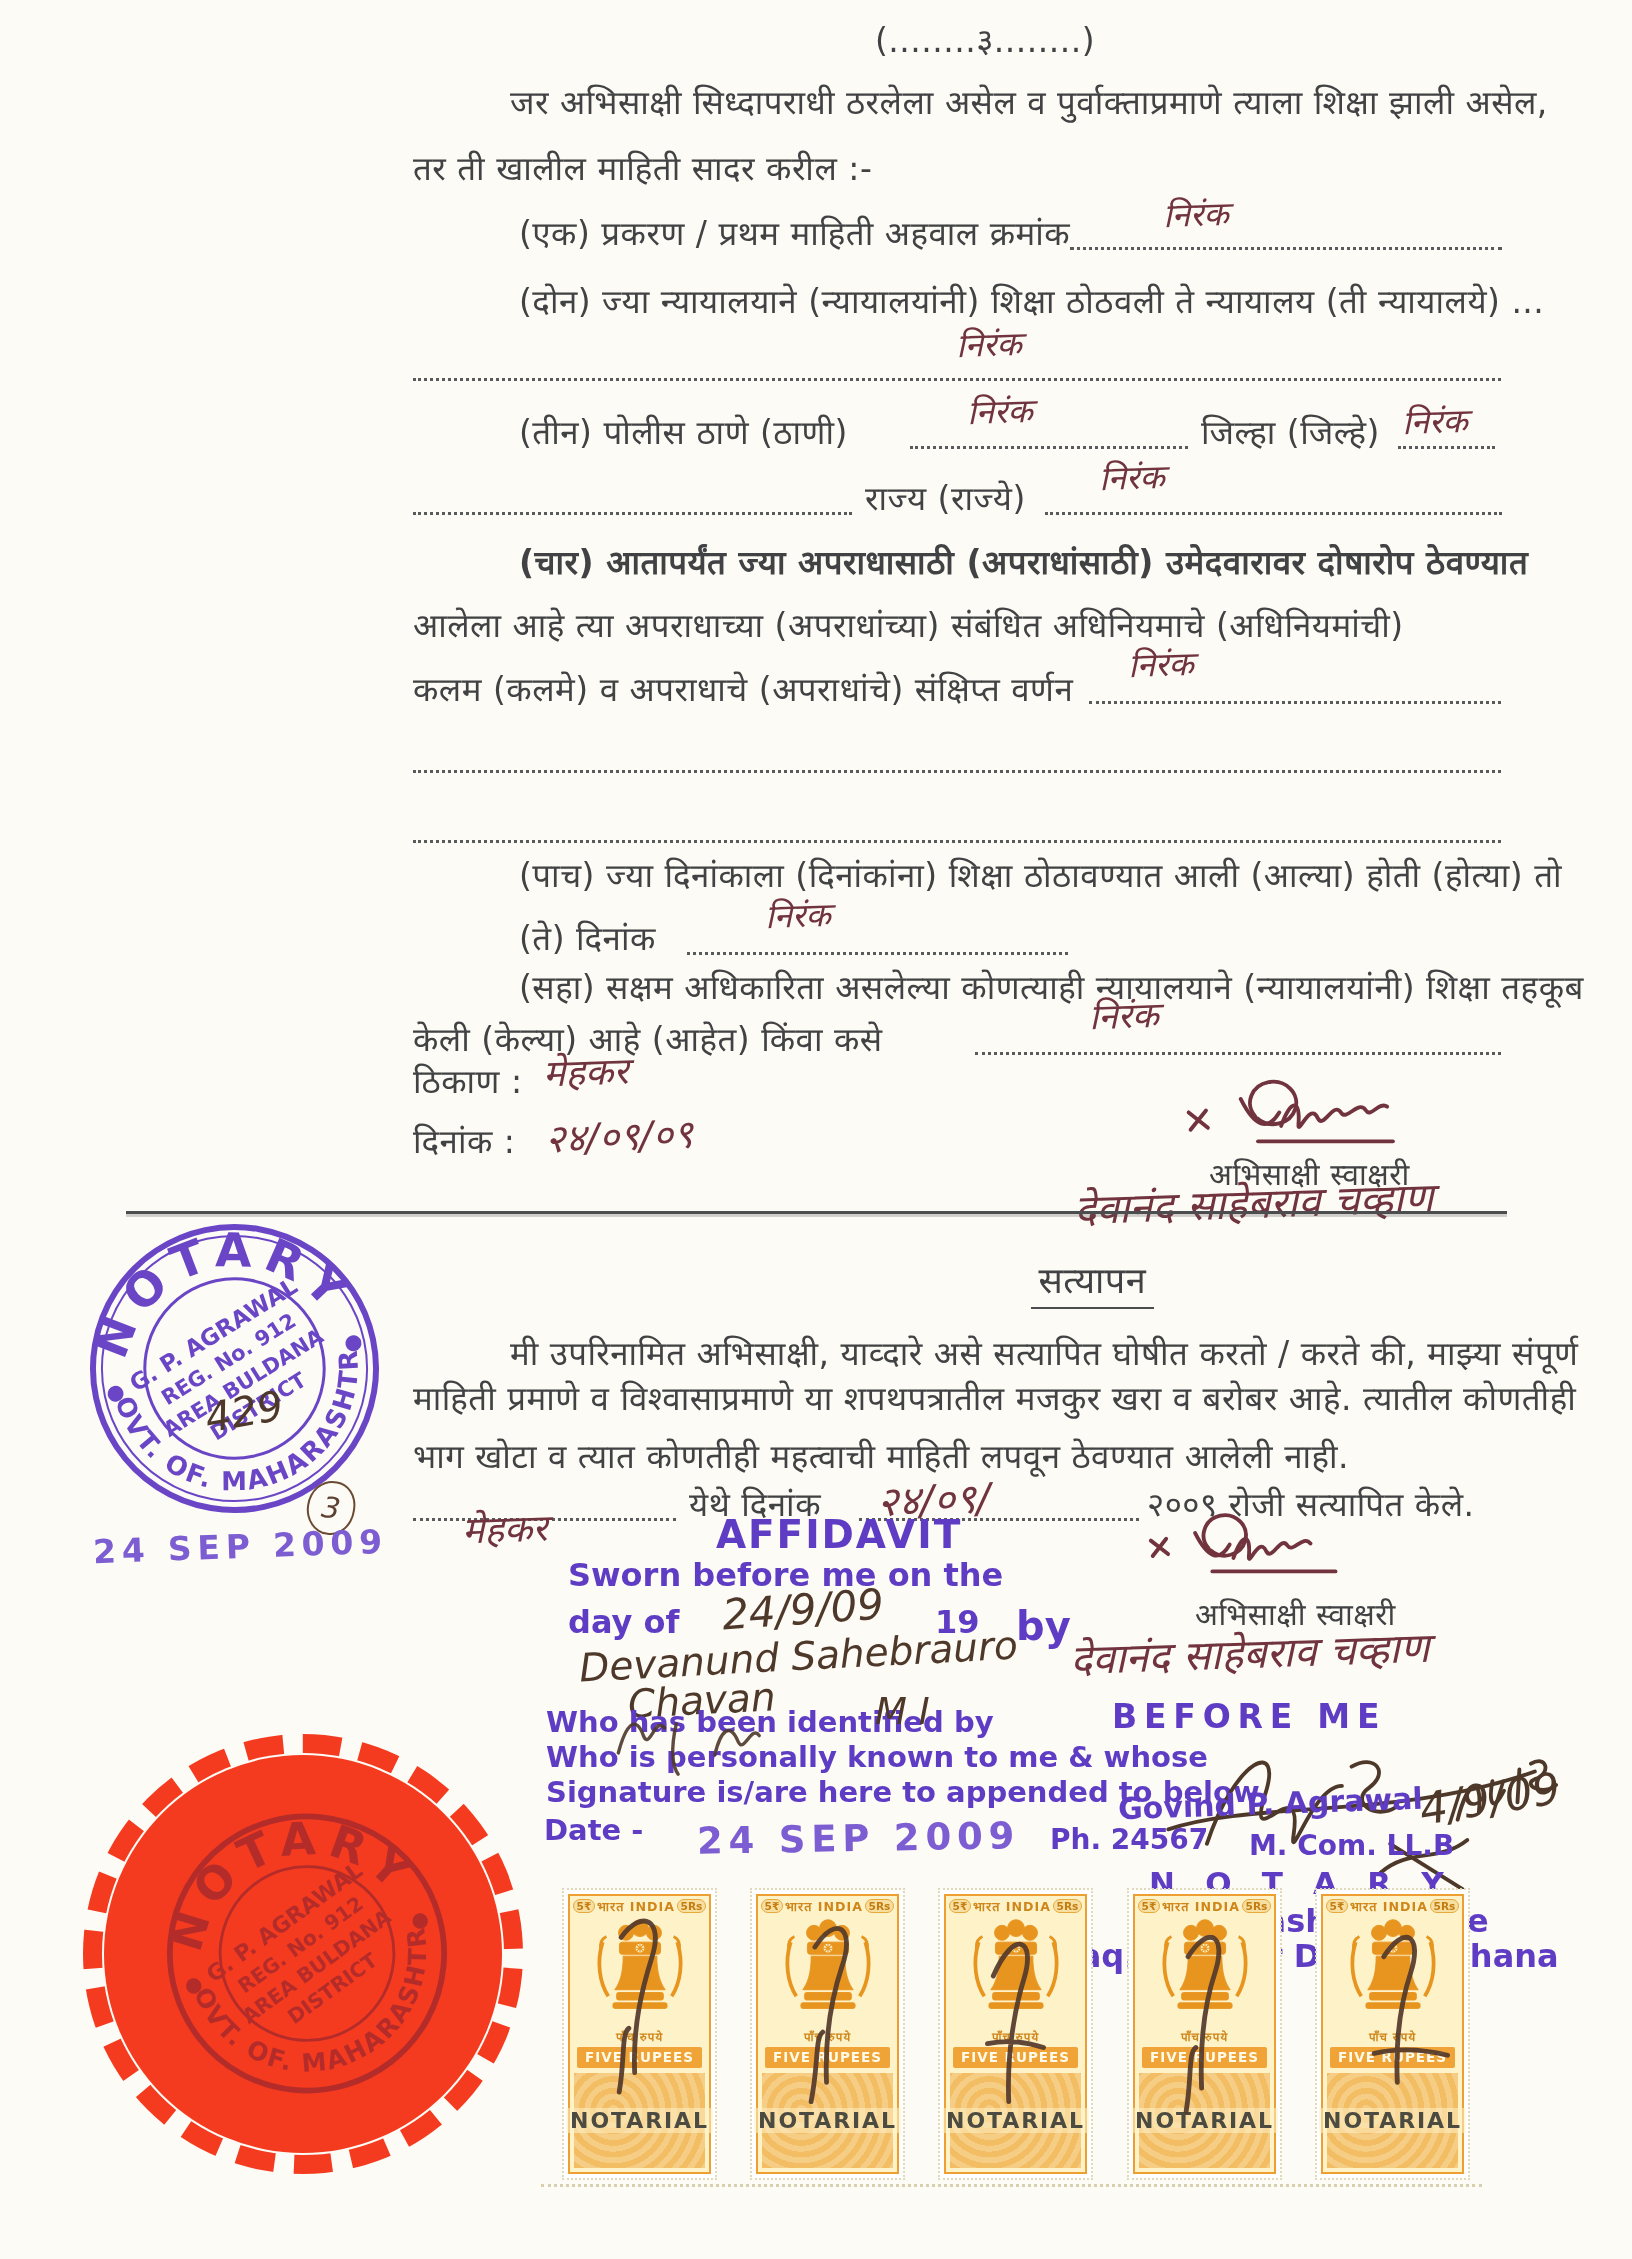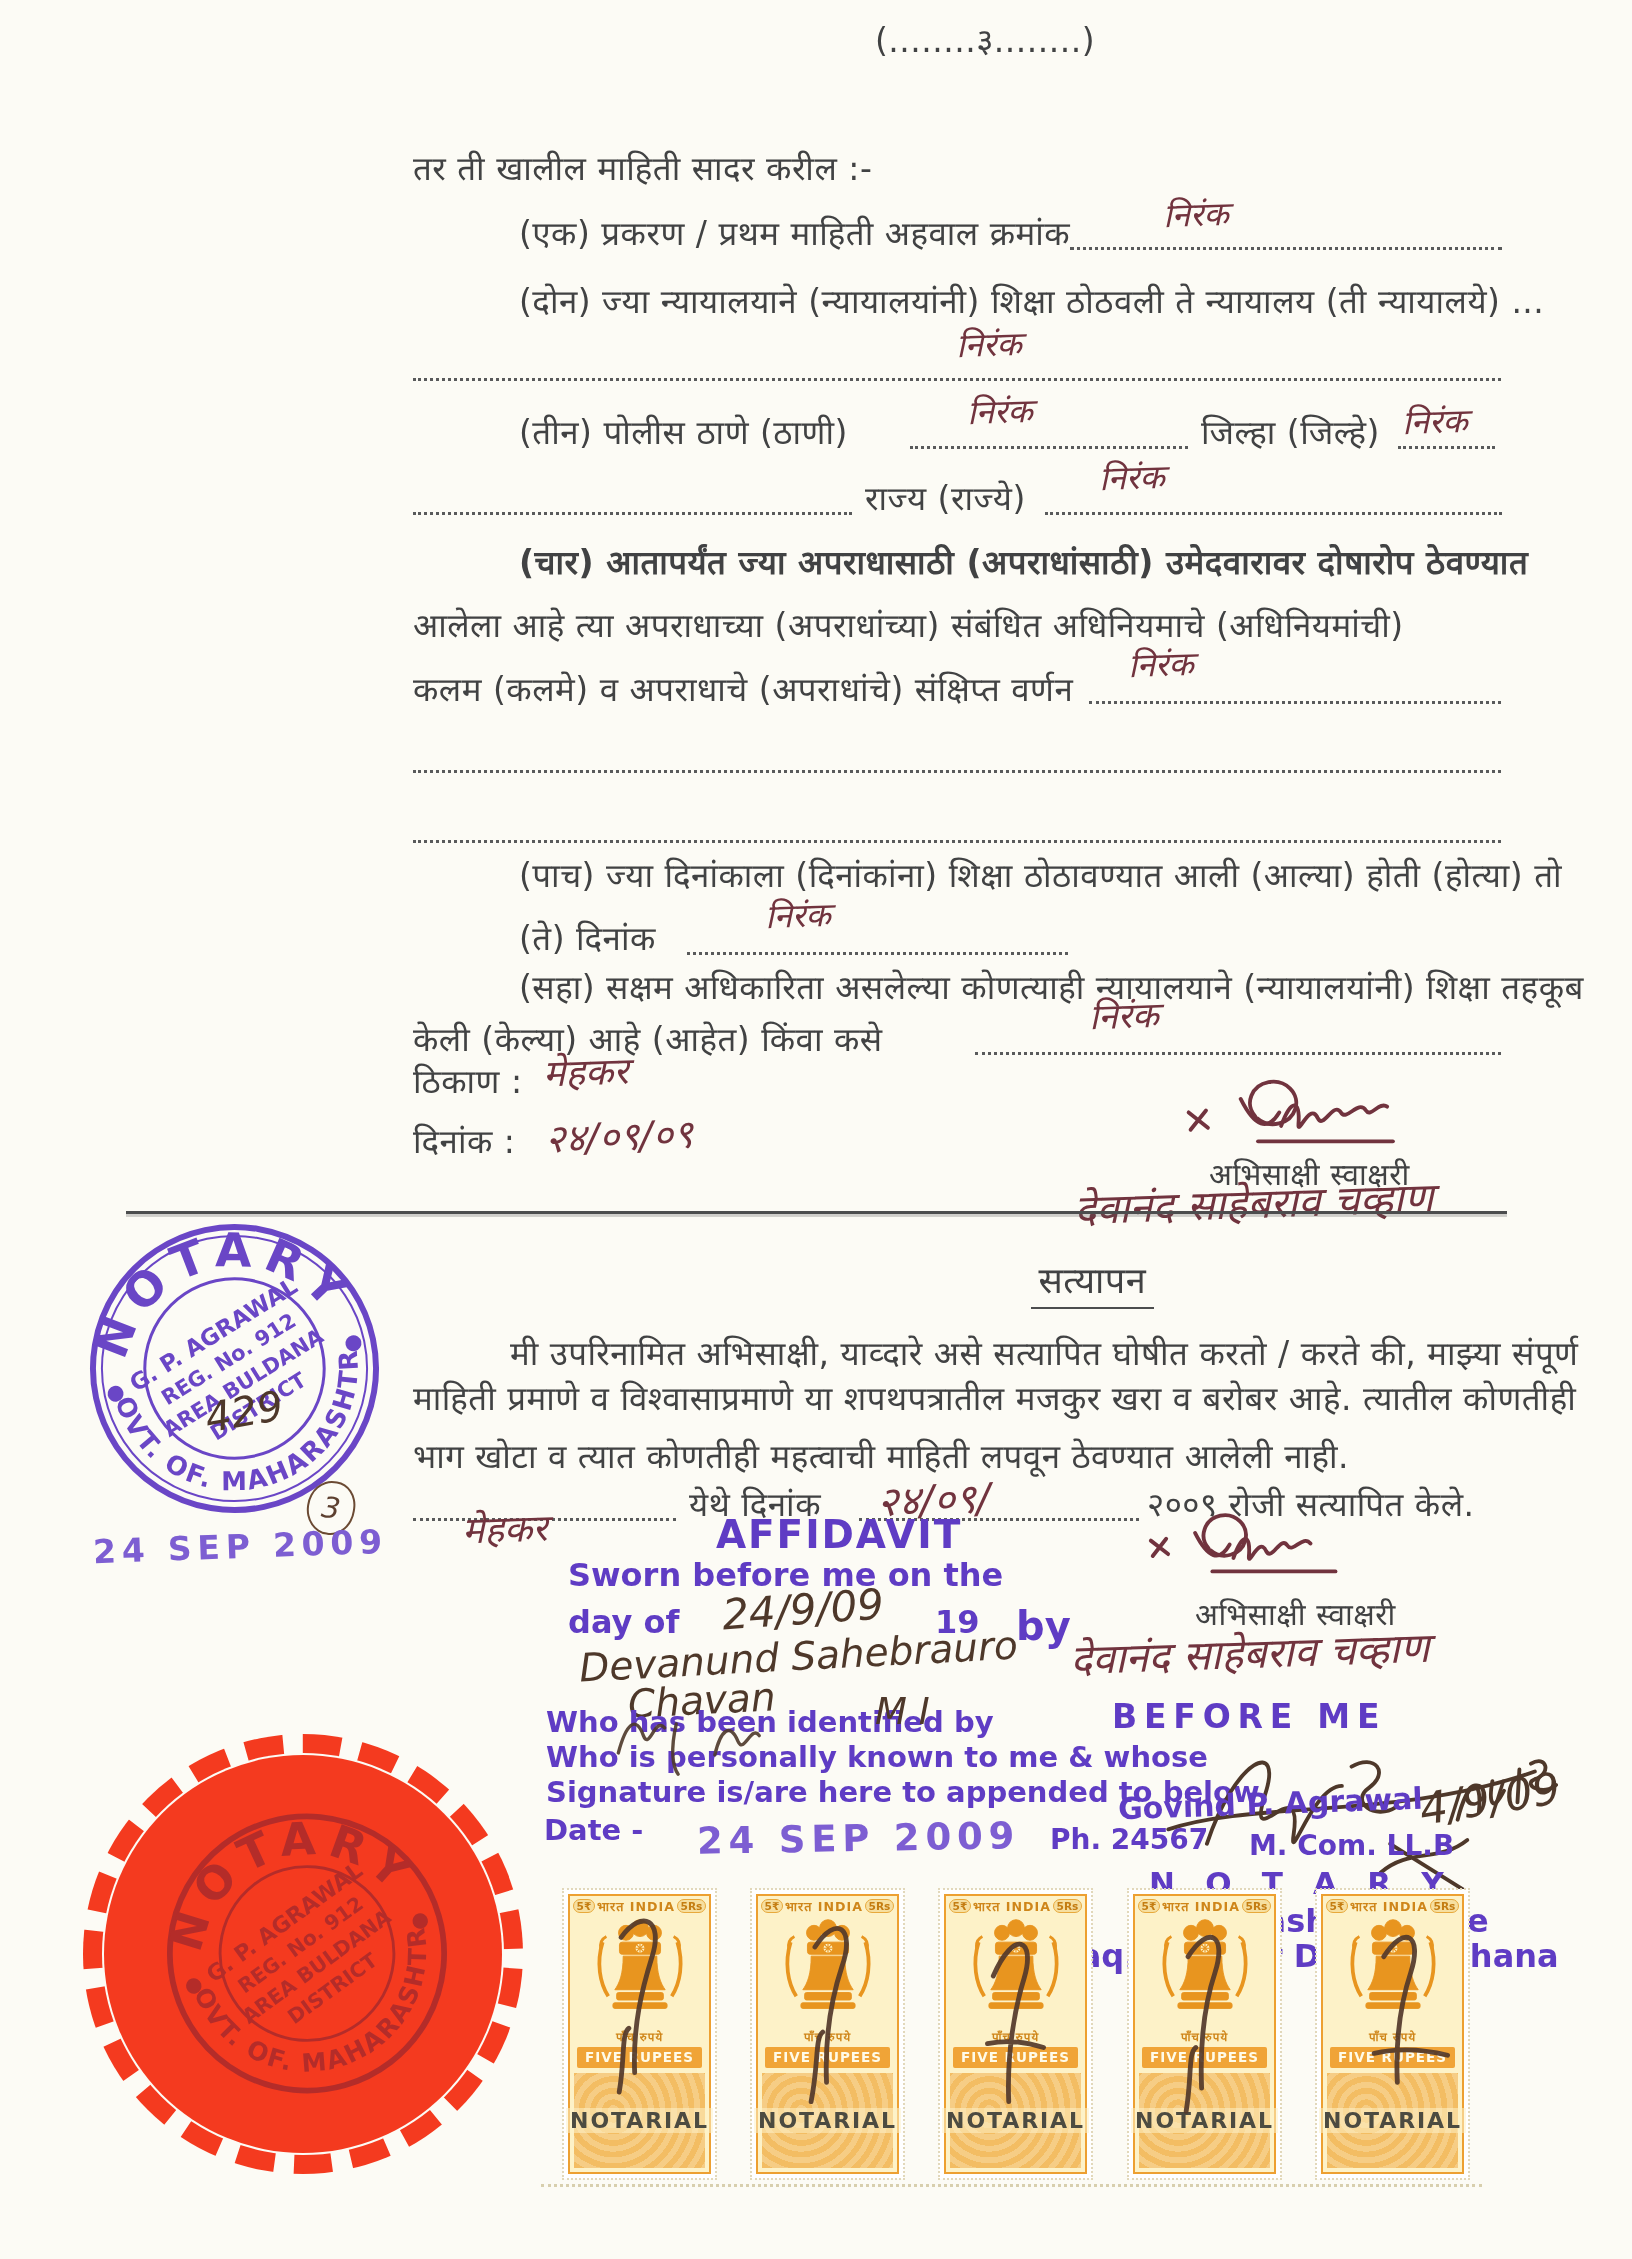--- a/index.html
+++ b/index.html
@@ -38,20 +38,21 @@
   .rs-scribble{position:absolute;left:0;top:0;width:100%;height:100%;pointer-events:none;}
   .circled3{position:absolute;width:44px;height:50px;border:2.9px solid #6b4a33;border-radius:50% 45% 50% 48%;display:flex;align-items:center;justify-content:center;color:#5d4030;font-size:29px;font-style:italic;transform:rotate(8deg);}
 </style>
 </head>
 <body>
 
 <div class="sheet">
 
   <div class="abs printed" style="left:792px;top:17.4px;width:386px;text-align:center;">(........३........)</div>
 
+  <div class="abs printed" style="left:510px;top:79px;">जर अभिसाक्षी सिध्दापराधी ठरलेला असेल व पुर्वाक्ताप्रमाणे त्याला शिक्षा झाली असेल,</div>
   <div class="abs printed" style="left:413px;top:145px;">तर ती खालील माहिती सादर करील :-</div>
 
   <div class="abs printed" style="left:519px;top:210px;">(एक) प्रकरण / प्रथम माहिती अहवाल क्रमांक</div>
   <div class="dots" style="left:1070px;top:247px;width:432px;"></div>
   <div class="abs hw" style="left:1163px;top:191px;font-size:33px;">निरंक</div>
 
   <div class="abs printed" style="left:519px;top:278px;">(दोन) ज्या न्यायालयाने (न्यायालयांनी) शिक्षा ठोठवली ते न्यायालय (ती न्यायालये) ...</div>
   <div class="dots" style="left:413px;top:378px;width:1088px;"></div>
   <div class="abs hw" style="left:956px;top:321px;font-size:33px;">निरंक</div>
 

